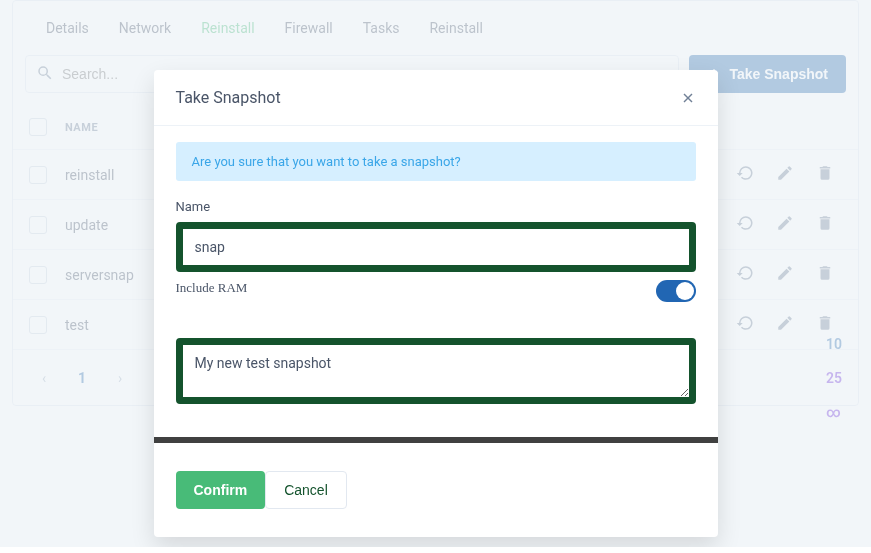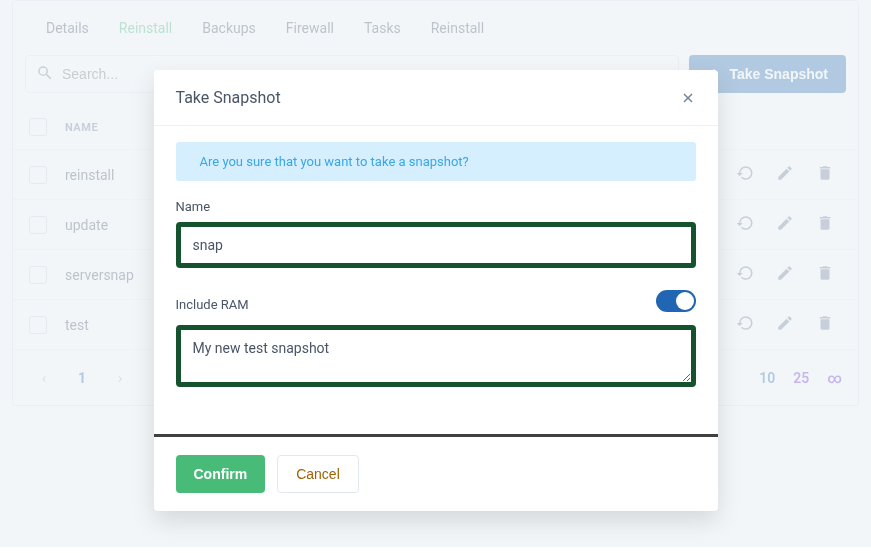--- a/index.html
+++ b/index.html
@@ -19,53 +19,53 @@
   .thead { display: flex; align-items: center; height: 44px; padding: 0 16px; font-size: 11px; font-weight: 700; color: #718096; letter-spacing: 0.5px; }
   .trow { display: flex; align-items: center; height: 50px; padding: 0 16px; border-top: 1px solid #edf2f7; }
   .cb { width: 18px; height: 18px; border: 1px solid #cbd5e0; border-radius: 3px; margin-right: 18px; flex-shrink: 0; background: #fff; }
   .name-cell { flex: 1; color: #4a5568; font-size: 14px; }
   .actions { display: flex; gap: 22px; padding-right: 8px; }
   .ic { width: 18px; height: 18px; fill: #718096; cursor: pointer; }
   .footer { display: flex; align-items: center; height: 56px; padding: 0 16px; border-top: 1px solid #edf2f7; }
   .pager { display: flex; align-items: center; gap: 8px; }
   .pbtn { width: 30px; height: 30px; display: flex; align-items: center; justify-content: center; color: #a0aec0; cursor: pointer; font-size: 14px; }
   .pbtn.active { color: #2b6cb0; font-weight: 700; }
-  .psize { margin-left: auto; display: flex; gap: 18px; }
+  .psize { margin-left: auto; display: flex; gap: 18px; flex-direction: column; }
   .ps { color: #6d28d9; cursor: pointer; font-weight: 600; font-size: 14px; }
   .ps.active { color: #2b6cb0; }
   .powered { text-align: center; padding: 24px 0; color: #4a5568; font-size: 14px; }
   .powered a { color: #2b6cb0; text-decoration: none; }
 
   .overlay { position: absolute; inset: 0; background: rgba(237,242,247,0.7); }
   .modal { position: absolute; left: 50%; top: 70px; transform: translateX(-50%); width: 564px; background: #fff; border-radius: 4px; box-shadow: 0 10px 25px rgba(0,0,0,0.12); }
   .mhead { display: flex; align-items: center; justify-content: space-between; padding: 18px 22px; border-bottom: 1px solid #edf2f7; }
   .mtitle { font-size: 16px; color: #4a5568; }
   .mclose { width: 16px; height: 16px; cursor: pointer; }
   .mclose svg { width: 16px; height: 16px; stroke: #718096; stroke-width: 2; fill: none; }
   .mbody { padding: 16px 22px 22px; }
-  .alert { background: #d6efff; color: #3aa6e8; padding: 12px 24px; border-radius: 3px; font-size: 13px; margin-bottom: 18px; }
+  .alert { background: #d6efff; color: #3aa6e8; padding: 12px 16px; border-radius: 3px; font-size: 13px; margin-bottom: 18px; }
   .flabel { font-size: 13px; color: #4a5568; margin-bottom: 8px; display: block; }
-  .fin { width: 100%; border: 5px solid #14532d; border-radius: 4px; padding: 10px 12px; font-size: 14px; color: #4a5568; outline: none; margin-bottom: 22px; font-family: inherit; }
+  .fin { width: 100%; border: 7px solid #14532d; border-radius: 4px; padding: 10px 12px; font-size: 14px; color: #4a5568; outline: none; margin-bottom: 8px; font-family: inherit; }
   textarea.fin { min-height: 58px; resize: vertical; }
-  .frow { display: flex; align-items: flex-end; justify-content: space-between; margin-bottom: 13px; }
+  .frow { display: flex; align-items: flex-start; justify-content: space-between; margin-bottom: 36px; font-family: Liberation Serif, serif; }
   .toggle { width: 40px; height: 22px; border-radius: 11px; background: #2166b3; position: relative; cursor: pointer; }
   .toggle .knob { position: absolute; right: 2px; top: 2px; width: 18px; height: 18px; border-radius: 50%; background: #fff; }
-  .mfoot { padding: 18px 22px; border-top: 3px solid #404040; display: flex; gap: 12px; }
+  .mfoot { padding: 28px 22px; border-top: 6px solid #404040; display: flex; }
   .btn-success { background: #48bb78; color: #fff; border: none; border-radius: 4px; padding: 10px 18px; font-size: 14px; font-weight: 600; cursor: pointer; }
-  .btn-default { background: #fff; color: #a16207; border: 1px solid #e2e8f0; border-radius: 4px; padding: 10px 18px; font-size: 14px; cursor: pointer; }
+  .btn-default { background: #fff; color: #14532d; border: 1px solid #e2e8f0; border-radius: 4px; padding: 10px 18px; font-size: 14px; cursor: pointer; }
 </style>
 </head>
 <body>
 <div class="page">
 
 <div class="panel">
   <div class="tabs">
     <div class="tab">Details</div>
+    <div class="tab">Network</div>
     <div class="tab active">Reinstall</div>
-    <div class="tab">Backups</div>
     <div class="tab">Firewall</div>
     <div class="tab">Tasks</div>
     <div class="tab">Reinstall</div>
   </div>
 
   <div class="toolbar">
     <div class="search-wrap">
       <span>
         <svg viewBox="0 0 24 24">
               <path d="M15.5 14h-.79l-.28-.27A6.471 6.471 0 0016 9.5 6.5 6.5 0 109.5 16c1.61 0 3.09-.59 4.23-1.57l.27.28v.79l5 4.99L20.49 19l-4.99-5zM9.5 14A4.5 4.5 0 015 9.5 4.5 4.5 0 019.5 5 4.5 4.5 0 0114 9.5 4.5 4.5 0 019.5 14z"></path>

